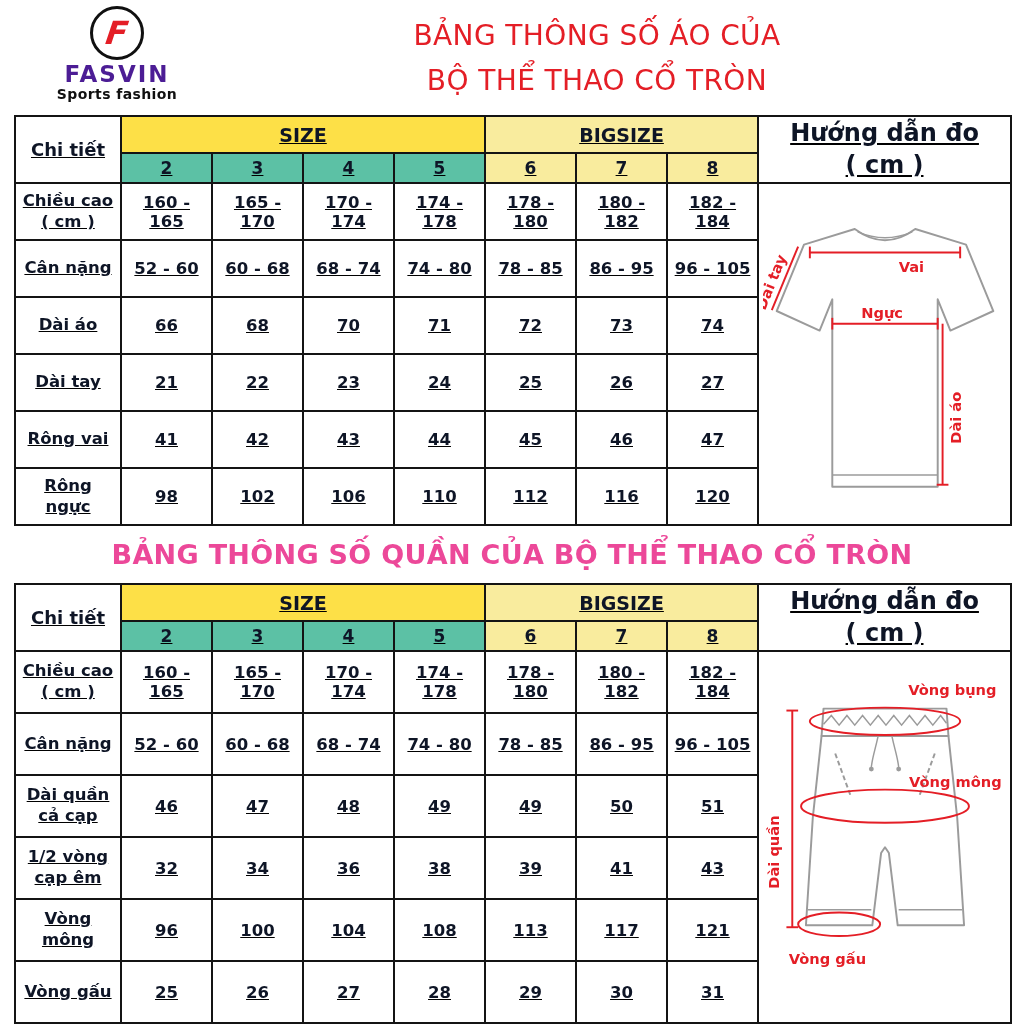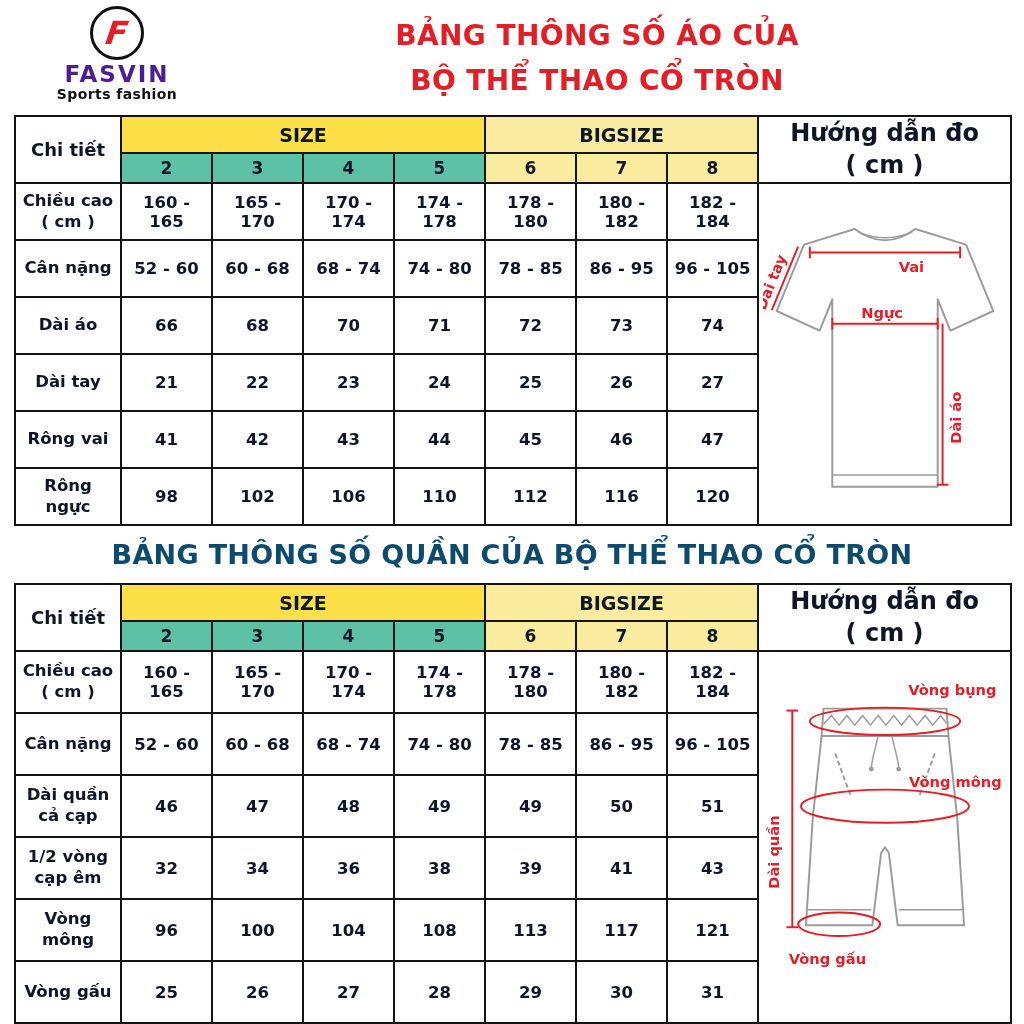--- a/index.html
+++ b/index.html
@@ -15,29 +15,29 @@
   .header { position: relative; height: 115px; }
   .logo { position: absolute; left: 52px; top: 6px; width: 130px; text-align: center; }
   .logo-ring {
     width: 54px; height: 54px; border: 3px solid #101010; border-radius: 50%;
     margin: 0 auto 2px; display: flex; align-items: center; justify-content: center;
   }
   .logo-f { color: #e41e26; font-size: 32px; font-weight: bold; font-style: italic; transform: skewX(-8deg); }
   .logo-brand { font-size: 23px; font-weight: bold; letter-spacing: 2px; color: #4c1d95; line-height: 1.05; }
   .logo-tagline { font-size: 14px; font-weight: bold; color: #101010; letter-spacing: 0.4px; }
   .title-block { position: absolute; left: 185px; right: 15px; top: 14px; text-align: center; }
-  .title-line { font-size: 28px; font-weight: bold; color: #e41e26; line-height: 1.6; letter-spacing: 0.4px; }
+  .title-line { font-size: 28px; font-weight: normal; color: #e41e26; line-height: 1.6; letter-spacing: 0.4px; }
 
   .mid-title {
     height: 57px; display: flex; align-items: center; justify-content: center;
-    font-size: 27px; font-weight: bold; color: #0c4a6e; letter-spacing: 0.3px;
+    font-size: 27px; font-weight: bold; color: #ec4899; letter-spacing: 0.3px;
   }
 
   
-  table.spec { table-layout: fixed; border-collapse: collapse; width: 996px; margin-left: 14px; }
+  table.spec { table-layout: fixed; border-collapse: collapse; width: 996px; margin-left: 14px; text-decoration: underline; }
   .spec th, .spec td {
     border: 2px solid #141414; text-align: center; vertical-align: middle;
     color: #0e1526; font-weight: bold; padding: 0 3px; overflow: hidden;
   }
   tr.r1 { height: 37px; }
   tr.r2 { height: 30px; }
   table.shirt tbody tr { height: 57px; }
   table.pants tbody tr { height: 62px; }
 
   .group-size { background: #fde047; font-size: 19px; }

